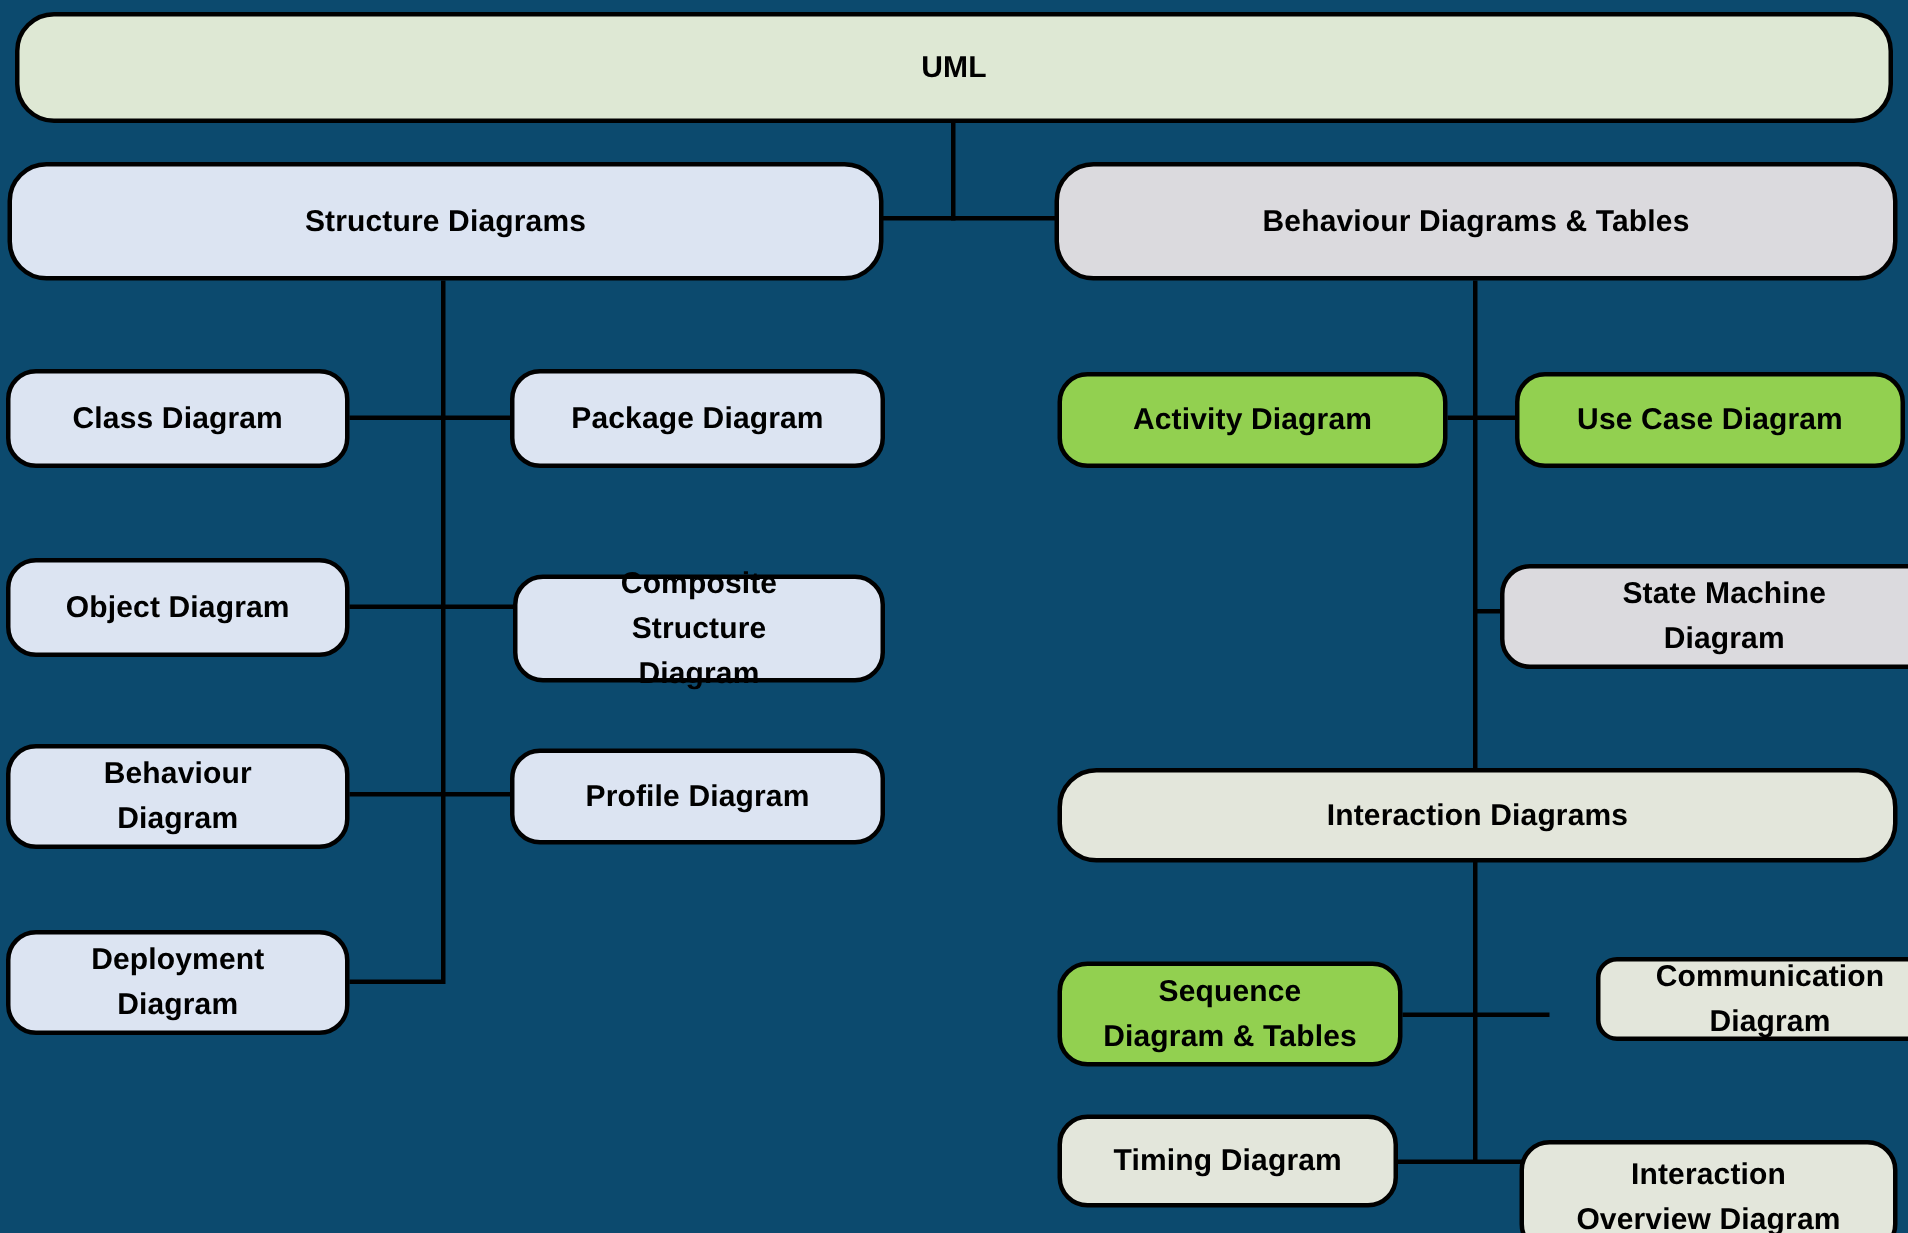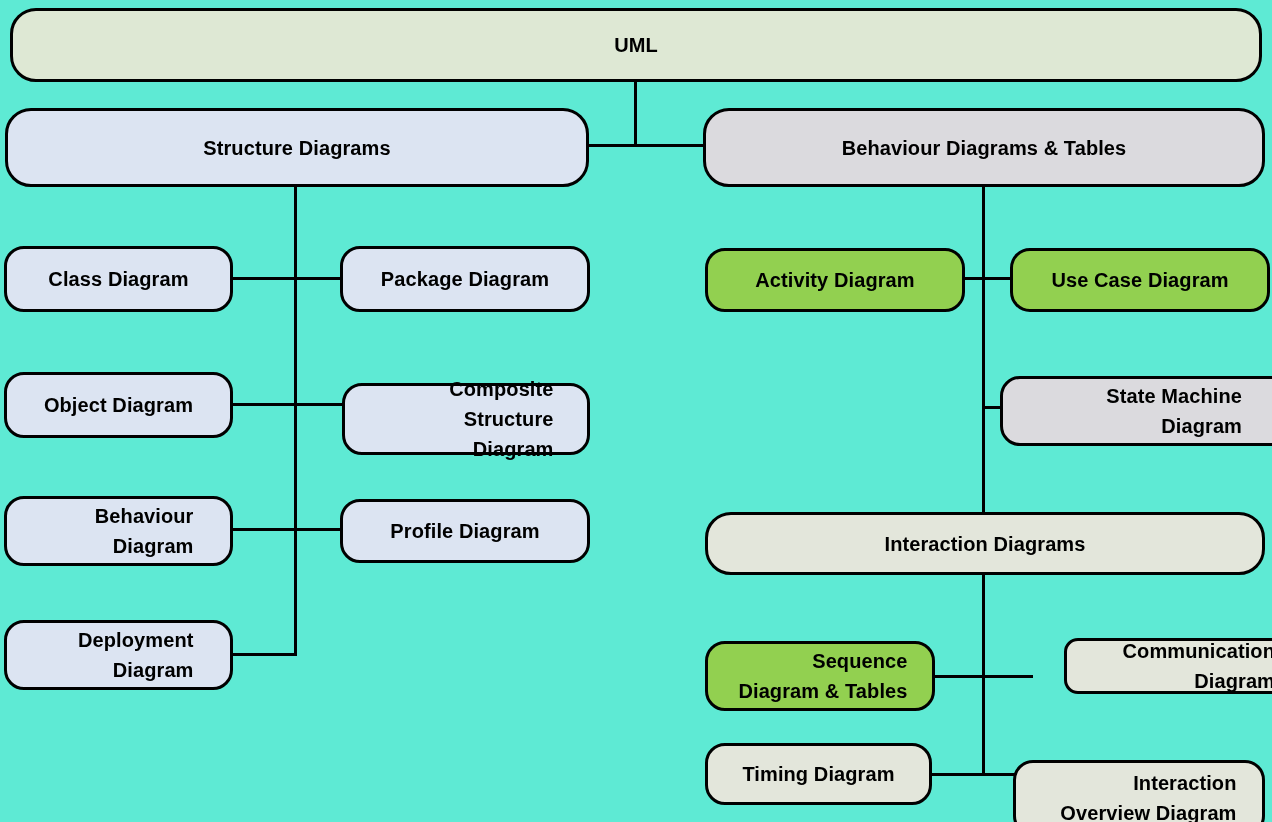--- a/index.html
+++ b/index.html
@@ -1,37 +1,37 @@
 <!DOCTYPE html>
 <html><head>
 <meta charset="utf-8">
 <style>
   html,body{margin:0;padding:0;background:#ffffff;}
   #canvas{
     position:relative;
     width:1272px;height:822px;
-    background:#5eead4;
+    background:#0c4a6e;
     font-family:"Liberation Sans","DejaVu Sans",sans-serif;
     overflow:hidden;
   }
   .node{
     position:absolute;
     box-sizing:border-box;
     border:3px solid #000000;
     display:flex;align-items:center;justify-content:center;
     text-align:center;
     font-weight:700;
     color:#000000;
     font-size:20px;
     line-height:1.5;
     z-index:2;
     letter-spacing:0.1px;
   }
   .r-big{border-radius:26px;}
-  .r-sm{border-radius:20px;text-align:right;}
+  .r-sm{border-radius:20px;}
   .fill-root{background:#dee8d4;}
   .fill-blue{background:#dce4f2;}
   .fill-gray{background:#dbdade;}
   .fill-sage{background:#e3e6db;}
   .fill-green{background:#92d050;}
   .conn{
     position:absolute;
     background:#000000;
     z-index:1;
   }

